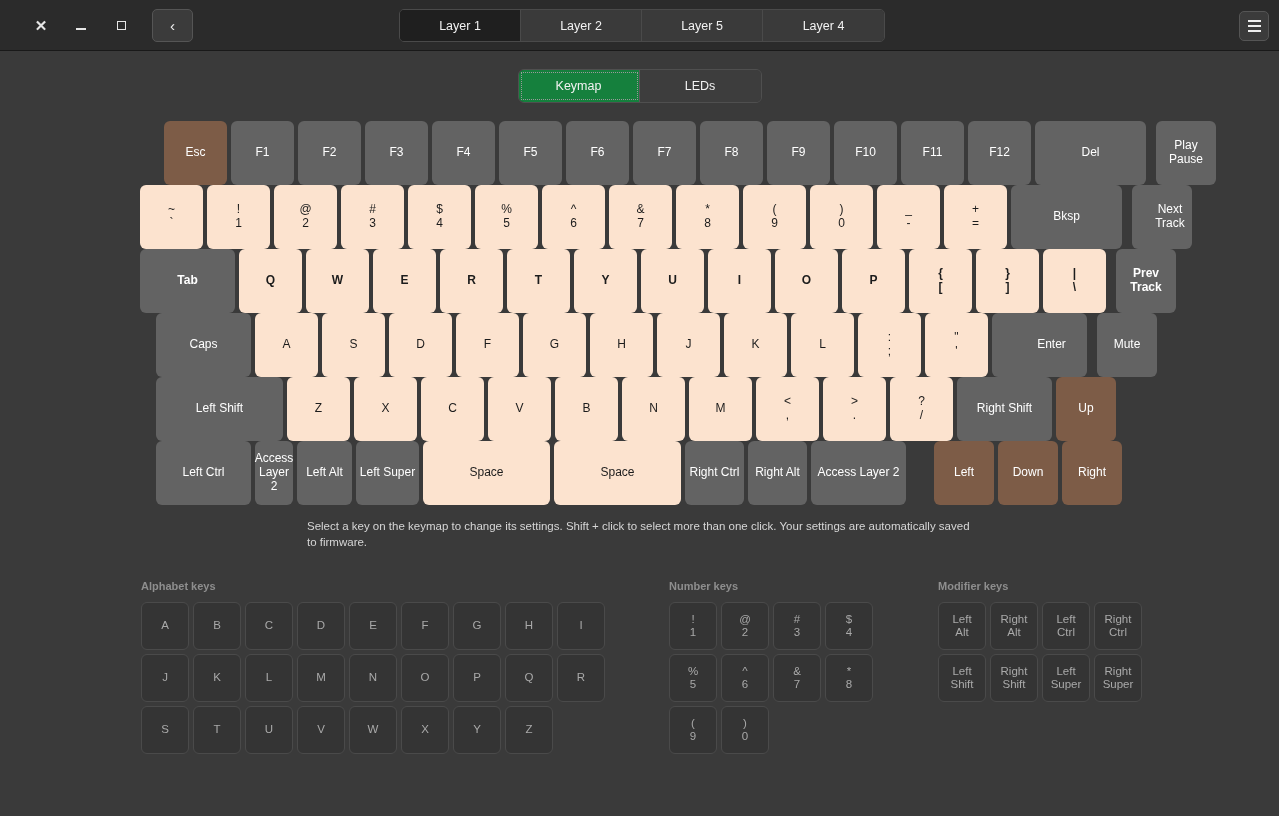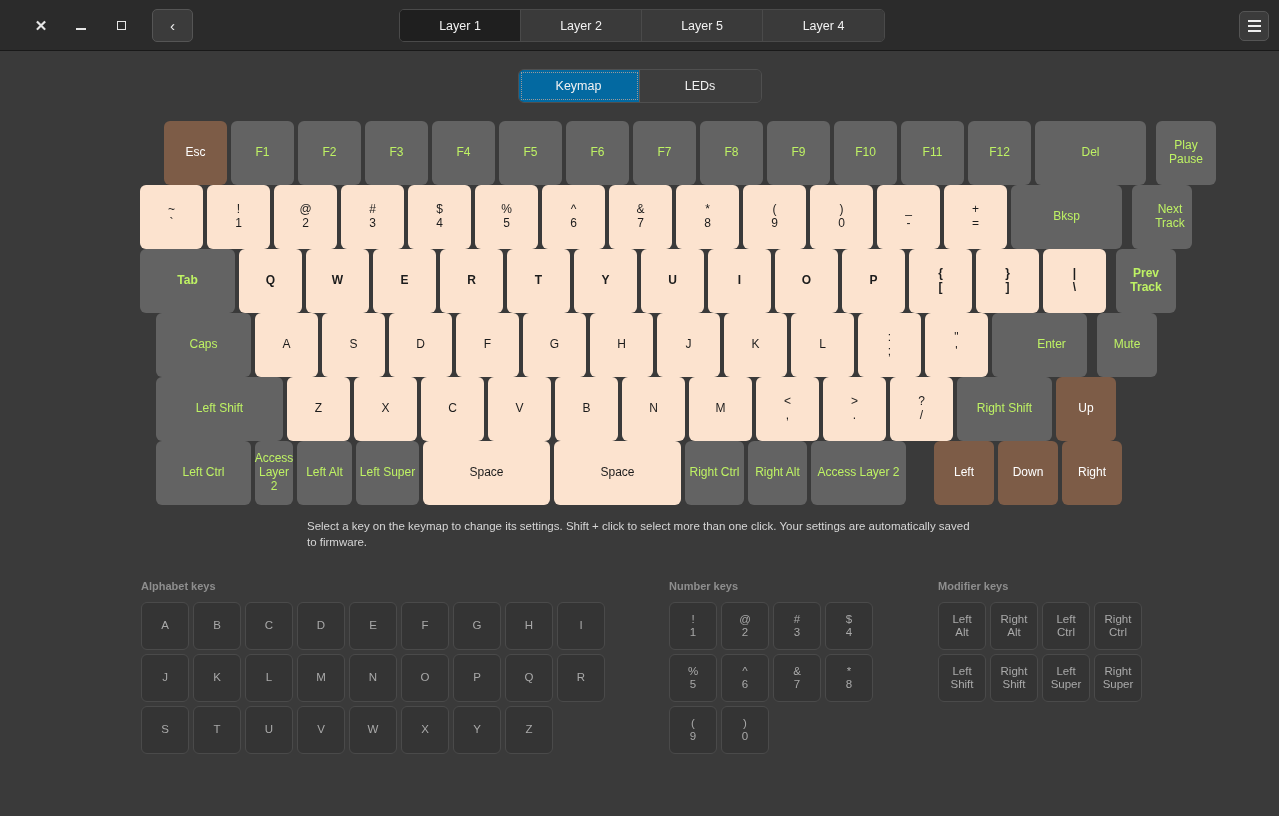--- a/index.html
+++ b/index.html
@@ -100,21 +100,21 @@
     height: 34px;
   }
   .modebtn {
     width: 121px;
     display: flex; align-items: center; justify-content: center;
     color: #f2f2f2; font-size: 12.5px;
     background: #3d3d3d;
     cursor: pointer;
   }
   .modebtn.active {
-    background: #0369a1;
+    background: #15803d;
     outline: 1px dotted #9a9a9a;
     outline-offset: -3px;
     border-right: 1px solid #5a5a5a;
   }
 
   
   .kbwrap {
     flex: 0 0 auto;
     position: relative;
     margin-top: 18px;
@@ -127,21 +127,21 @@
     display: flex; flex-direction: column;
     align-items: center; justify-content: center;
     font-size: 12px;
     line-height: 1.15;
     margin-right: 4px;
     cursor: pointer;
     user-select: none;
     text-align: center;
     white-space: pre-line;
   }
-  .key.gray  { background: #636363; color: #bef264; }
+  .key.gray  { background: #636363; color: #ffffff; }
   .key.cream { background: #fce3cf; color: #1c1c1c; }
   .key.brown { background: #7d5c47; color: #ffffff; }
   .key .sub { display: block; }
   .key .top { display: block; }
 
   .hint {
     flex: 0 0 auto;
     width: 665px;
     margin: 8px auto 0 auto;
     color: #d6d6d6;

